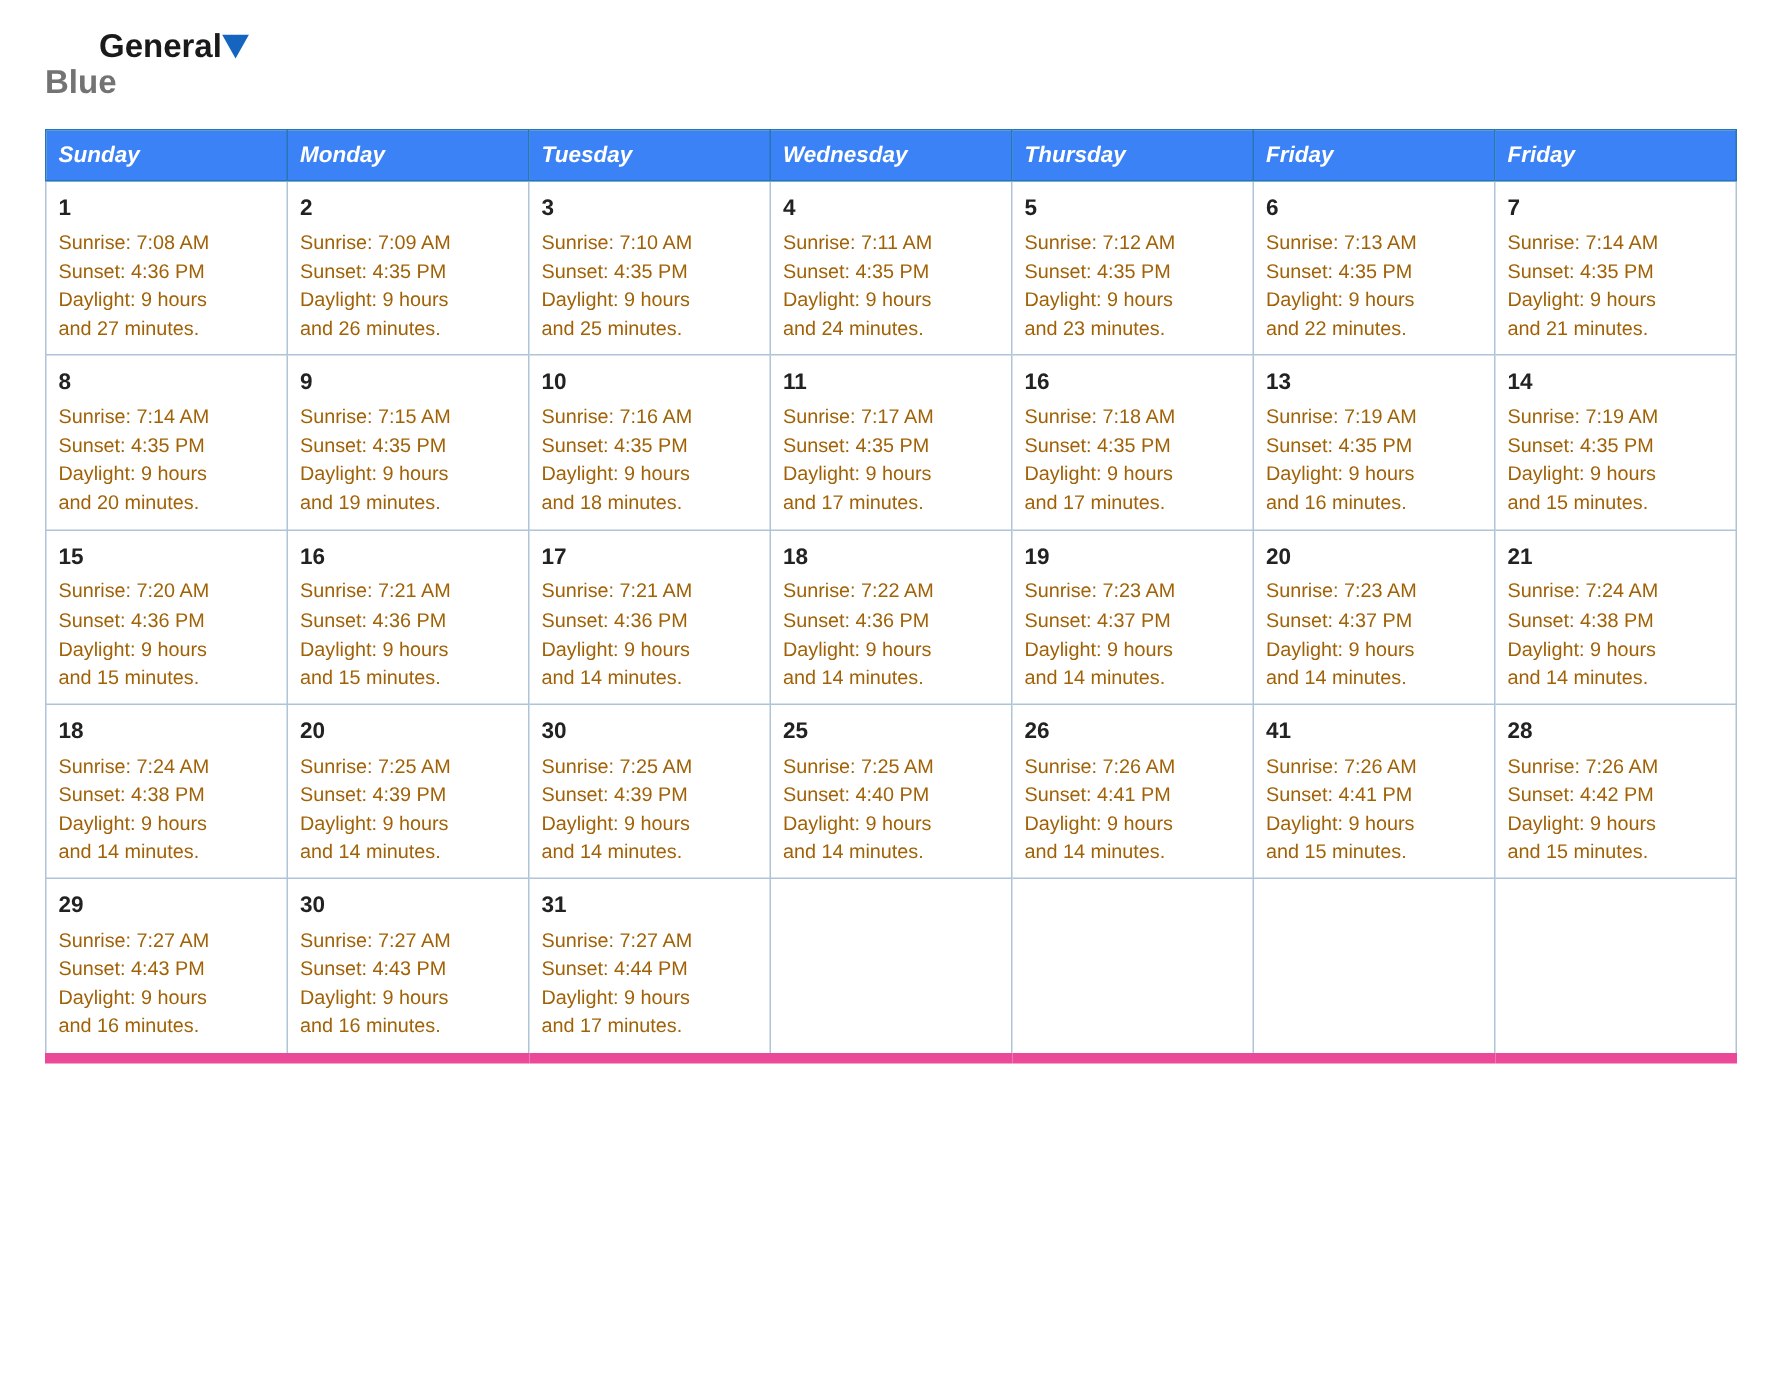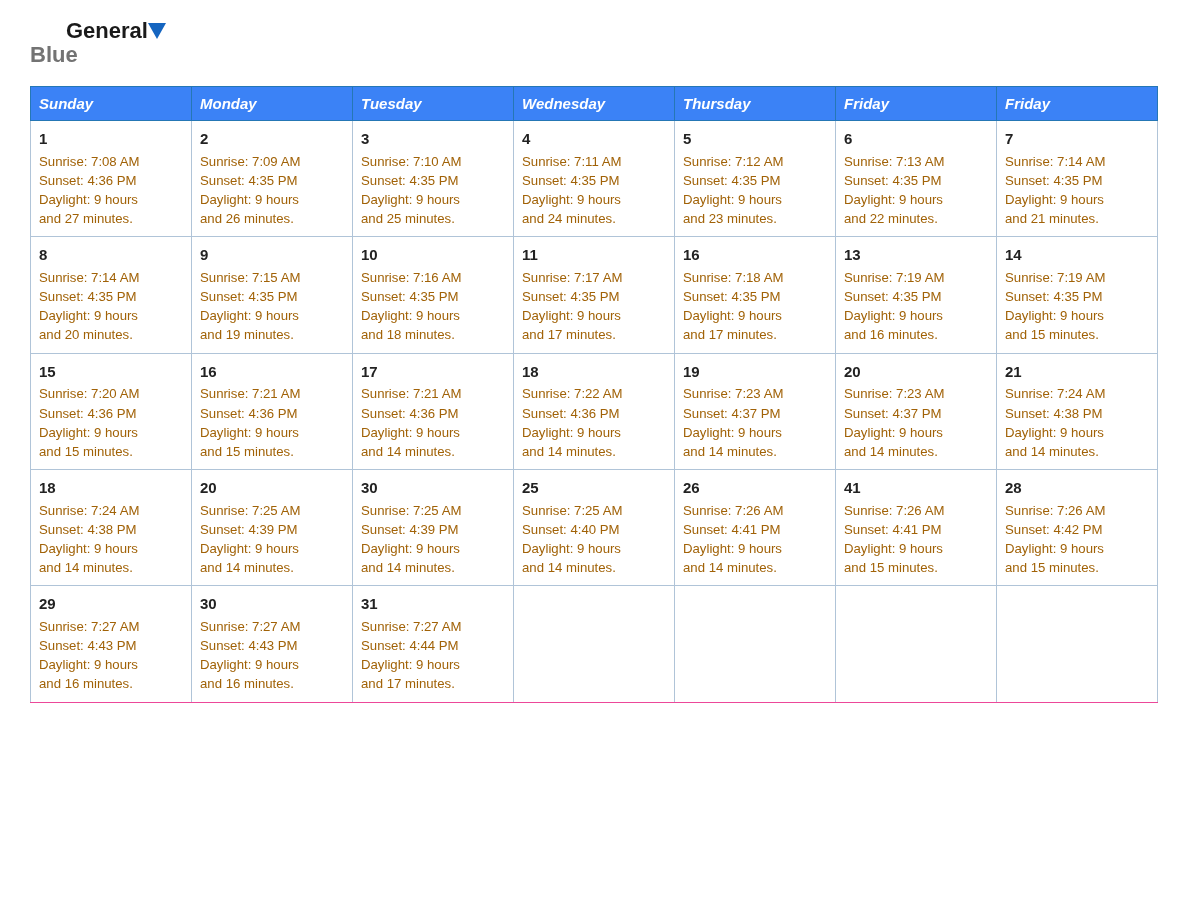--- a/index.html
+++ b/index.html
@@ -81,21 +81,21 @@
       font-weight: bold;
       color: #222;
       display: block;
       margin-bottom: 2px;
     }
     .day-info {
       color: #a16207;
       font-size: 13.2px;
     }
     tbody tr:last-child td {
-      border-bottom: 1px solid #ec4899;
+      border-bottom: 7px solid #ec4899;
     }
     .empty-cell {
       background: #fff;
     }
     
     .logo-svg { display: inline-block; vertical-align: middle; }
   </style>
 </head>
 <body>
 

